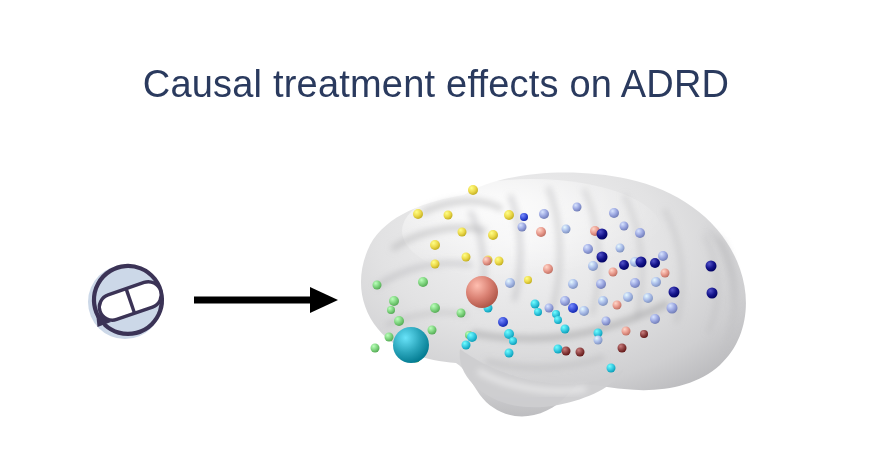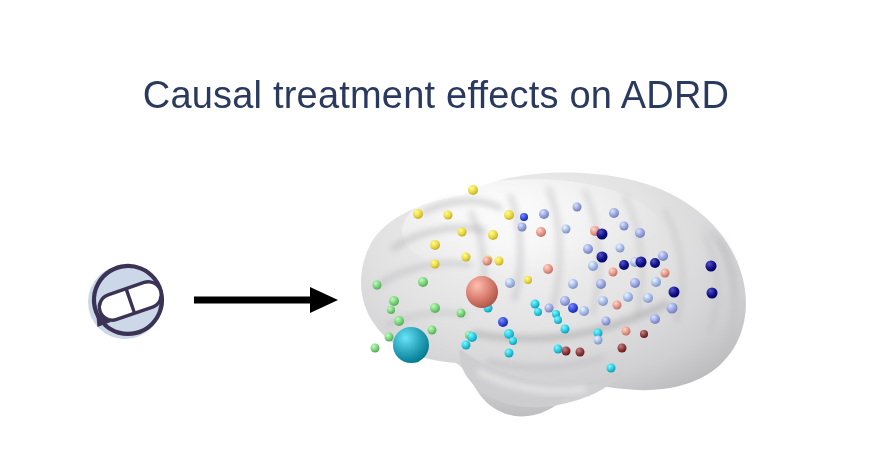--- a/index.html
+++ b/index.html
@@ -15,21 +15,21 @@
     width: 872px;
     height: 464px;
     background: #ffffff;
     overflow: hidden;
   }
 
   
   #slide-title {
     position: absolute;
     left: 0;
-    top: 74px;
+    top: 63px;
     width: 872px;
     text-align: center;
     font-family: "Liberation Sans", sans-serif;
     font-size: 38px;
     font-weight: 400;
     letter-spacing: 0.2px;
     color: #2a3a5e;
     white-space: nowrap;
   }
 

